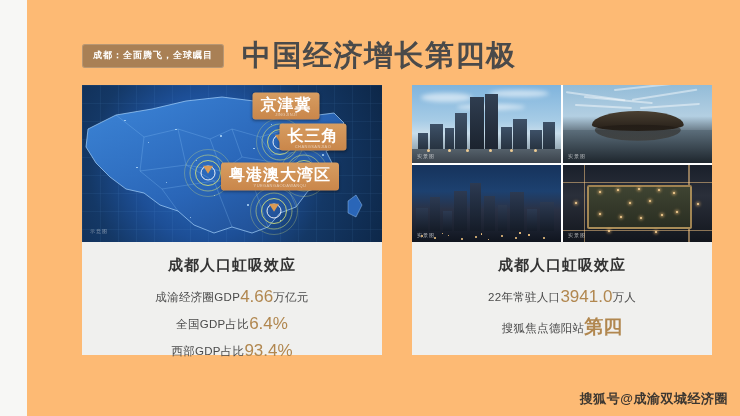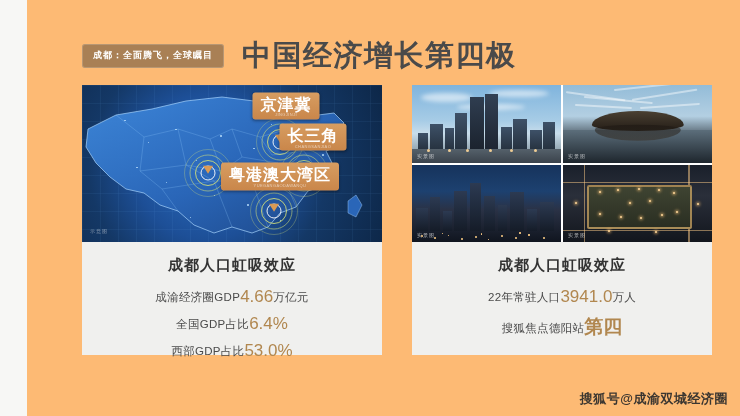--- a/index.html
+++ b/index.html
@@ -252,21 +252,21 @@
 
     <div class="caption">
       <div class="cap-title">成都人口虹吸效应</div>
       <div class="stat">
         <span>成渝经济圈GDP</span><span class="hl">4.66</span><span>万亿元</span>
       </div>
       <div class="stat">
         <span>全国GDP占比</span><span class="hl">6.4%</span><span></span>
       </div>
       <div class="stat">
-        <span>西部GDP占比</span><span class="hl">53.0%</span><span></span>
+        <span>西部GDP占比</span><span class="hl">93.4%</span><span></span>
       </div>
     </div>
   </div>
 
   <div class="card right">
     <div class="media">
       <div class="photos">
 
         <div class="photo p1">
           <div class="sky-cloud" style="left:6%;top:10%;width:34%;height:12%"></div>

